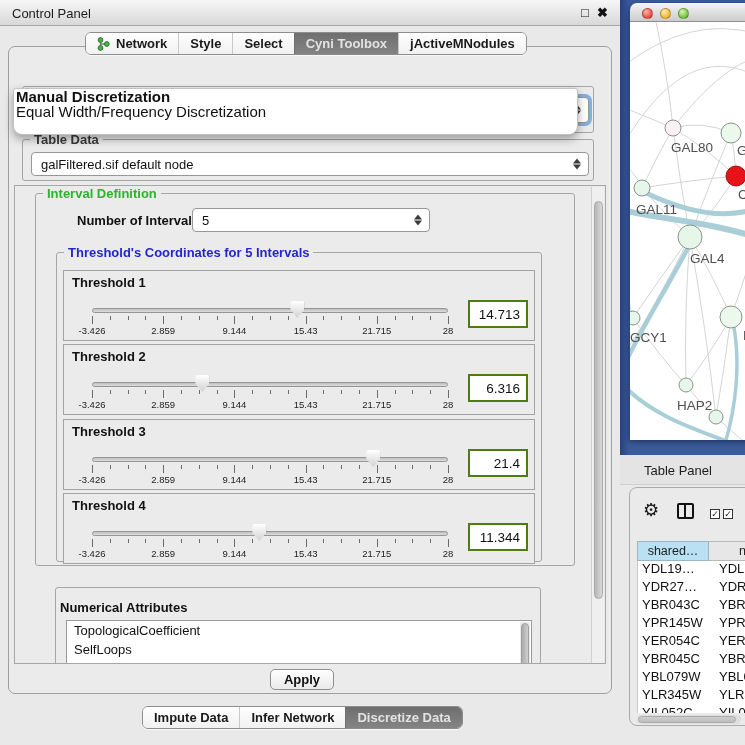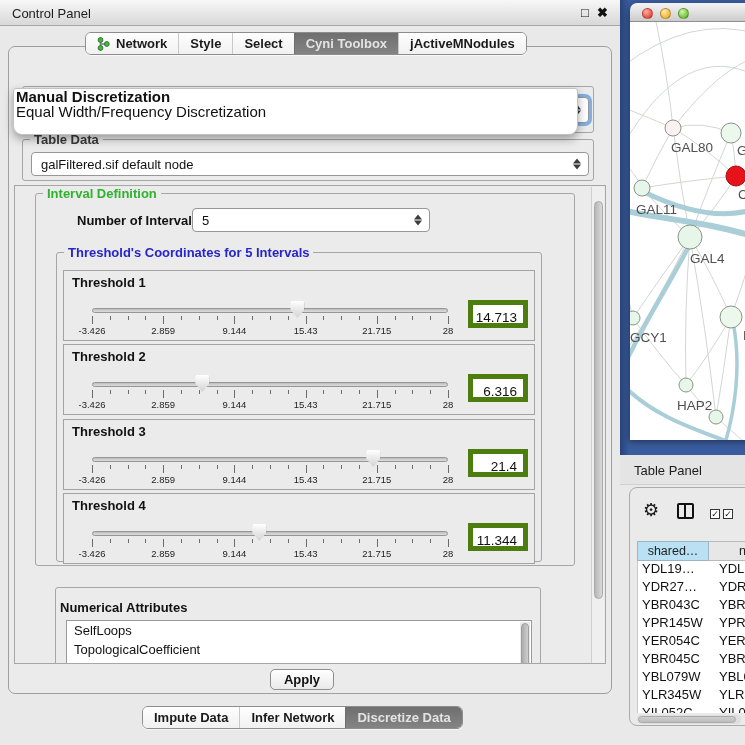--- a/index.html
+++ b/index.html
@@ -61,21 +61,21 @@
     border-radius:3px; background:linear-gradient(#bdbdbd,#dedede); }
   .thumbp { position:absolute; top:30px; width:14px; height:17px;
     background:linear-gradient(#ffffff,#d2d2d2);
     clip-path:polygon(8% 0,92% 0,100% 12%,100% 52%,50% 100%,0 52%,0 12%);
     filter:drop-shadow(0 0 1px #777); }
   .ticks { position:absolute; left:28px; top:45px; width:356px; height:9px; }
   .ticks i { position:absolute; top:0; width:1px; background:#6b6b6b; }
   .scale { position:absolute; left:28px; top:54px; width:356px; height:12px; }
   .scale span { position:absolute; transform:translateX(-50%); font-size:9.5px; font-weight:normal; color:#222; white-space:nowrap; }
   .valbox { position:absolute; left:404px; top:29px; width:60px; height:28px; background:#fff;
-    border:5px solid #4d7c0f; font-size:13.5px; text-align:right; line-height:26px; padding-right:6px; }
+    border:2px solid #4d7c0f; font-size:13.5px; text-align:right; line-height:26px; padding-right:6px; }
 
   
   .attrlist { position:absolute; left:10px; top:32px; width:466px; height:52px; background:#fff; border:1px solid #9a9a9a; overflow:hidden; }
   .attrlist .it { padding-left:7px; font-size:13px; line-height:19px; }
   .attrlist .sb { position:absolute; right:1px; top:1px; width:10px; height:48px; background:#ececec; }
   .attrlist .sb i { position:absolute; left:1px; top:1px; width:8px; height:46px; border-radius:4px;
     background:linear-gradient(90deg,#ababab,#cfcfcf); border:1px solid #9e9e9e; }
 
   .applybtn { position:absolute; left:270px; top:669px; width:64px; height:21px;
     background:linear-gradient(#ffffff,#e9e9e9); border:1px solid #8f8f8f; border-radius:5px;
@@ -89,21 +89,21 @@
   .netwin .wtitle { height:19px; background:linear-gradient(#f4f4f4,#cccccc); border-bottom:1px solid #8f8f8f; position:relative; }
   .light { position:absolute; top:4.5px; width:11px; height:11px; border-radius:50%; border:1px solid rgba(0,0,0,.25); }
   .light.red    { left:12px; background:radial-gradient(circle at 35% 30%,#ffb3a8,#ee5a4e 60%,#c93a30); }
   .light.yellow { left:30px; background:radial-gradient(circle at 35% 30%,#ffe9b0,#f5bf42 60%,#d99a25); }
   .light.green  { left:48px; background:radial-gradient(circle at 35% 30%,#d6f5b8,#7ecb45 60%,#55a82a); }
   .canvas { height:418px; background:#fff; }
 
   
   .tp-header { position:absolute; left:620px; top:455px; width:125px; height:30px; background:#e4e4e4;
     border-bottom:1px solid #d0d0d0; }
-  .tp-header span { position:absolute; left:14px; top:8px; font-size:13px; color:#1c1c1c; }
+  .tp-header span { position:absolute; left:24px; top:8px; font-size:13px; color:#1c1c1c; }
   .tp-box { position:absolute; left:629px; top:487px; width:140px; height:239px; background:#eaeaea;
     border:1px solid #ababab; border-radius:8px; }
   .gear { position:absolute; left:13px; top:13px; font-size:18px; color:#1a1a1a; line-height:18px; }
   .colico { position:absolute; left:47px; top:15px; width:17px; height:16px; border:2px solid #111; border-radius:2px; }
   .colico:before { content:""; position:absolute; left:5px; top:0; width:2px; height:12px; background:#111; }
   .chk { position:absolute; top:21px; width:10px; height:10px; border:1.5px solid #333; background:#fff; font-size:9px; line-height:9px; text-align:center; color:#222; }
   .tbl { position:absolute; left:7px; top:53px; width:160px; }
   .tbl .hdr { display:flex; height:20px; }
   .tbl .hcell { border:1px solid #9db5c0; font-size:12.5px; text-align:center; line-height:18px; color:#222; }
   .tbl .hc1 { width:72px; background:#b9e1f3; }
@@ -346,22 +346,22 @@
               <span style="left: 356px;">28</span>
             </div>
           <div class="valbox">11.344</div>
         </div>
       </div>
     </div>
 
     <div class="groupbox" style="left:40px; top:401px; width:486px; height:82px;">
       <span class="lbl-b" style="position:absolute; left:4px; top:12px;">Numerical Attributes</span>
       <div class="attrlist">
+        <div class="it">TopologicalCoefficient</div>
         <div class="it">SelfLoops</div>
-        <div class="it">TopologicalCoefficient</div>
         <div class="it">BetweennessCentrality</div>
         <div class="sb">
             <i></i>
           </div>
       </div>
     </div>
 
     <div class="vscroll">
         <div class="thumb"></div>
       </div>

